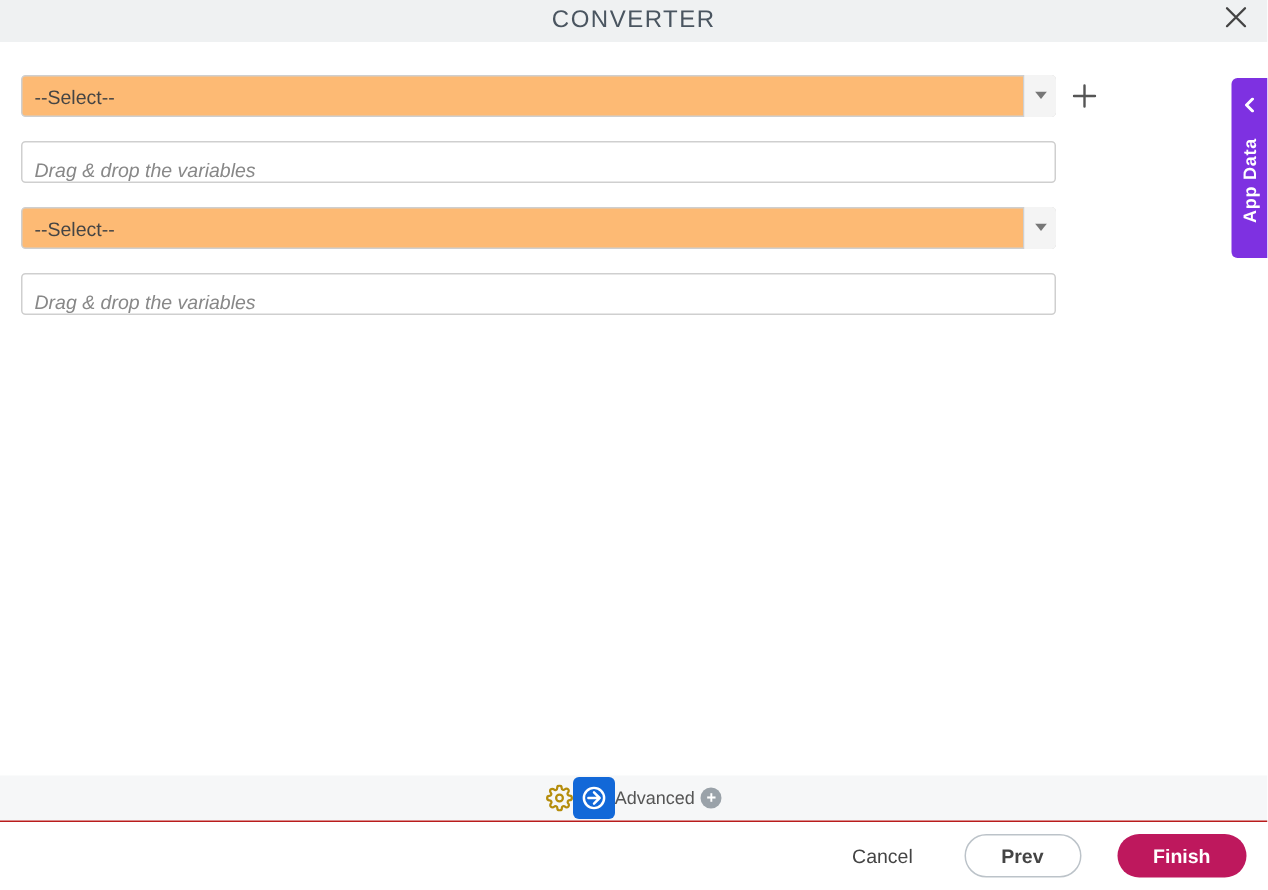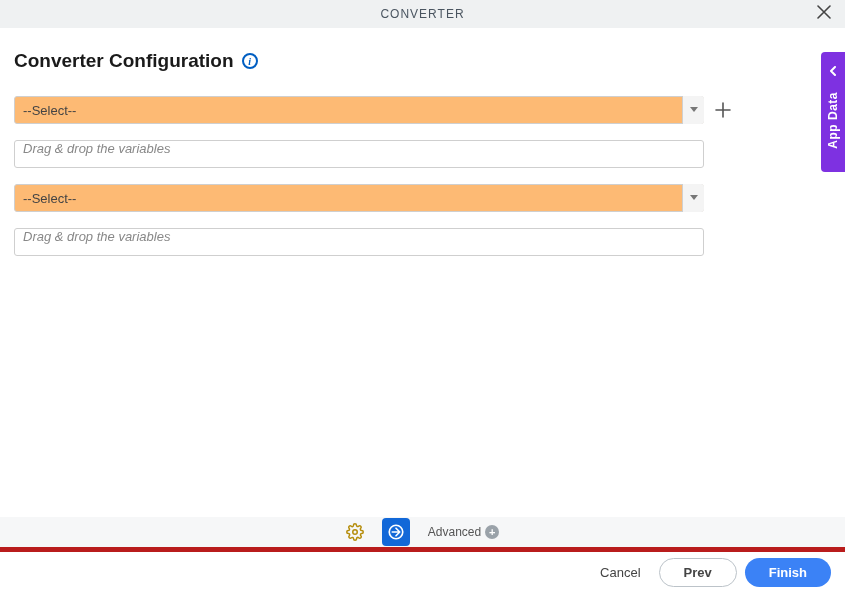--- a/index.html
+++ b/index.html
@@ -1,19 +1,19 @@
 <!DOCTYPE html>
 <html><head>
   <meta charset="utf-8">
   <style>
     * { box-sizing: border-box; margin: 0; padding: 0; }
     body { font-family: -apple-system, BlinkMacSystemFont, "Segoe UI", Arial, sans-serif; width: 845px; height: 593px; background: #fff; overflow: hidden; position: relative; }
     
     .header { background: #eff1f2; height: 28px; display: flex; align-items: center; justify-content: center; position: relative; }
-    .header-title { color: #4a5560; font-size: 12px; letter-spacing: 1px; font-weight: 500; }
+    .header-title { color: #4a5560; font-size: 16px; letter-spacing: 1px; font-weight: 500; }
     .close-x { position: absolute; right: 14px; top: 50%; transform: translateY(-50%); color: #444; font-size: 16px; cursor: pointer; }
     
     .content { padding: 22px 14px 0 14px; }
     
     .page-title-row { display: flex; align-items: center; gap: 8px; margin-bottom: 24px; }
     .page-title { font-size: 19px; font-weight: 700; color: #1a1a1a; }
     .info-icon { width: 16px; height: 16px; border: 2px solid #005ec2; border-radius: 50%; display: inline-flex; align-items: center; justify-content: center; color: #005ec2; font-size: 10px; font-weight: 600; font-style: italic; font-family: Georgia, serif; }
     
     .field { margin-bottom: 16px; }
     .field-label { font-size: 13px; color: #222; margin-bottom: 6px; display: block; }
@@ -21,56 +21,52 @@
     
     .field-row { display: flex; align-items: center; gap: 10px; }
     
     .select-wrap { position: relative; flex: 0 0 690px; width: 690px; }
     .select { width: 100%; height: 28px; border: 1px solid #cfcfcf; border-radius: 3px; background: #fdba74; font-size: 13px; color: #444; padding: 0 32px 0 8px; appearance: none; -webkit-appearance: none; display: flex; align-items: center; }
     .select-arrow { position: absolute; right: 0; top: 0; width: 22px; height: 28px; background: #f4f4f4; border-left: 1px solid #cfcfcf; border-radius: 0 3px 3px 0; display: flex; align-items: center; justify-content: center; pointer-events: none; }
     .select-arrow svg { width: 8px; height: 6px; }
     
     .plus-btn { width: 18px; height: 18px; color: #555; cursor: pointer; display: flex; align-items: center; justify-content: center; font-size: 20px; font-weight: 300; }
     
-    .text-input { width: 690px; height: 28px; border: 1px solid #cfcfcf; border-radius: 3px; padding: 0 8px; font-size: 13px; font-style: italic; color: #888; display: flex; align-items: flex-start; }
+    .text-input { width: 690px; height: 28px; border: 1px solid #cfcfcf; border-radius: 3px; padding: 0 8px; font-size: 13px; font-style: italic; color: #888; display: flex; align-items: flex-end; }
     .text-input::placeholder, .placeholder { color: #888; font-style: italic; }
     
     .side-tab { position: absolute; right: 0; top: 52px; width: 24px; height: 120px; background: #7e31e1; border-radius: 4px 0 0 4px; display: flex; flex-direction: column; align-items: center; padding-top: 10px; cursor: pointer; }
     .side-chev { color: #fff; }
     .side-label { color: #fff; font-size: 12px; font-weight: 600; writing-mode: vertical-rl; transform: rotate(180deg); margin-top: 12px; letter-spacing: 0.5px; }
     
-    .toolbar { position: absolute; bottom: 46px; left: 0; right: 0; height: 30px; background: #f6f7f8; display: flex; align-items: center; justify-content: center; gap: 18px; }
+    .toolbar { position: absolute; bottom: 46px; left: 0; right: 0; height: 30px; background: #f6f7f8; display: flex; align-items: center; justify-content: center; gap: 0; }
     .gear-icon { width: 18px; height: 18px; color: #a77c08; cursor: pointer; display: flex; align-items: center; justify-content: center; }
     .arrow-btn { width: 28px; height: 28px; background: #1268d8; border-radius: 4px; display: flex; align-items: center; justify-content: center; color: #fff; cursor: pointer; }
     .adv-wrap { display: flex; align-items: center; gap: 4px; cursor: pointer; }
     .adv-label { font-size: 12px; color: #555; }
     .plus-circle { width: 14px; height: 14px; border-radius: 50%; background: #9aa2a9; color: #fff; font-size: 11px; display: flex; align-items: center; justify-content: center; font-weight: 700; }
     
-    .footer { position: absolute; bottom: 0; left: 0; right: 0; height: 46px; display: flex; align-items: center; justify-content: flex-end; gap: 8px; padding: 0 14px; border-top: 5px solid #b91c1c; }
+    .footer { position: absolute; bottom: 0; left: 0; right: 0; height: 46px; display: flex; align-items: center; justify-content: flex-end; gap: 24px; padding: 0 14px; border-top: 1px solid #b91c1c; }
     .btn-text { font-size: 13px; color: #444; cursor: pointer; background: none; border: none; padding: 6px 10px; }
     .btn-outline { font-size: 13px; color: #444; background: #fff; border: 1px solid #bcc3c9; border-radius: 16px; padding: 6px 24px; cursor: pointer; font-weight: bold; }
-    .btn-primary { font-size: 13px; color: #fff; background: #3b82f6; border: none; border-radius: 16px; padding: 7px 24px; cursor: pointer; font-weight: 600; }
+    .btn-primary { font-size: 13px; color: #fff; background: #be185d; border: none; border-radius: 16px; padding: 7px 24px; cursor: pointer; font-weight: 600; }
   </style>
 </head>
 <body>
 
 <div class="header">
   <span class="header-title">CONVERTER</span>
   <span class="close-x">
     <svg width="14" height="14" viewBox="0 0 14 14">
         <path d="M1 1 L13 13 M13 1 L1 13" stroke="currentColor" stroke-width="1.6" fill="none" stroke-linecap="round"></path>
       </svg>
   </span>
 </div>
 
 <div class="content">
-  <div class="page-title-row">
-    <span class="page-title">Converter Configuration</span>
-    <span class="info-icon">i</span>
-  </div>
 
   <div class="field">
     <div class="field-row">
       <div class="select-wrap">
         <div class="select">--Select--</div>
         <div class="select-arrow">
           <svg viewBox="0 0 8 6">
               <path d="M0 0 L4 5 L8 0 Z" fill="#777"></path>
             </svg>
         </div>

